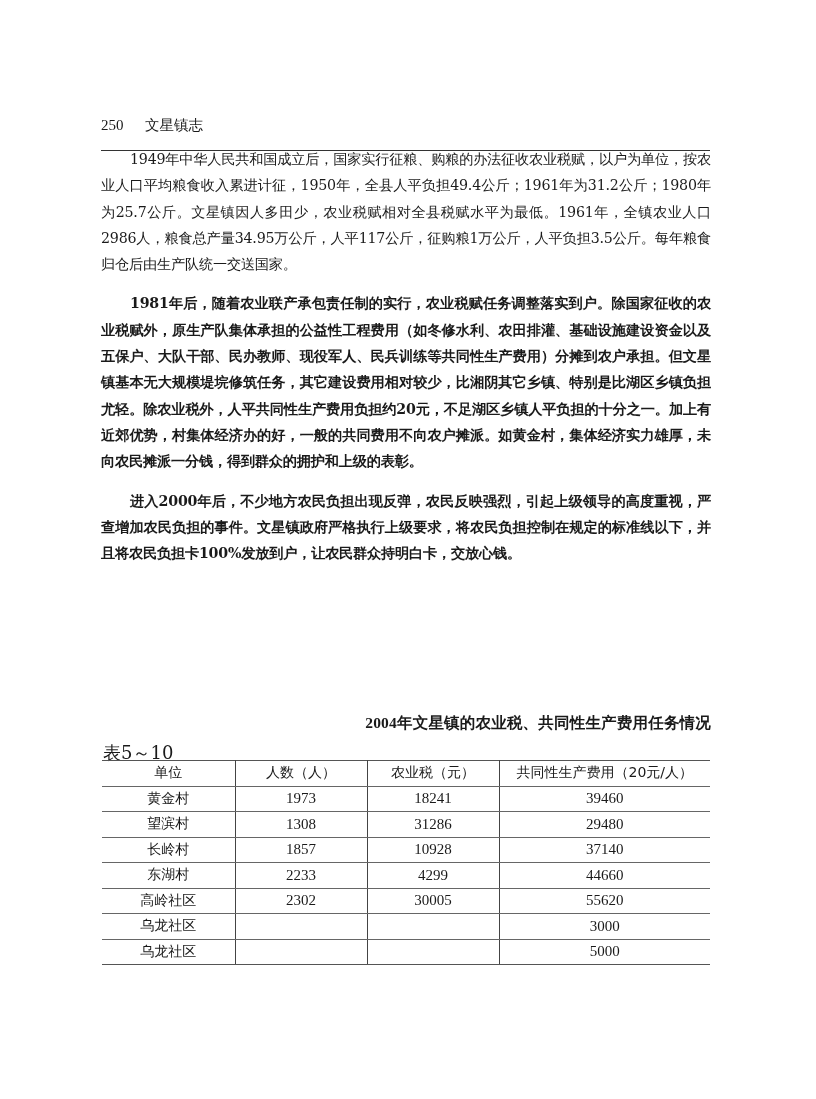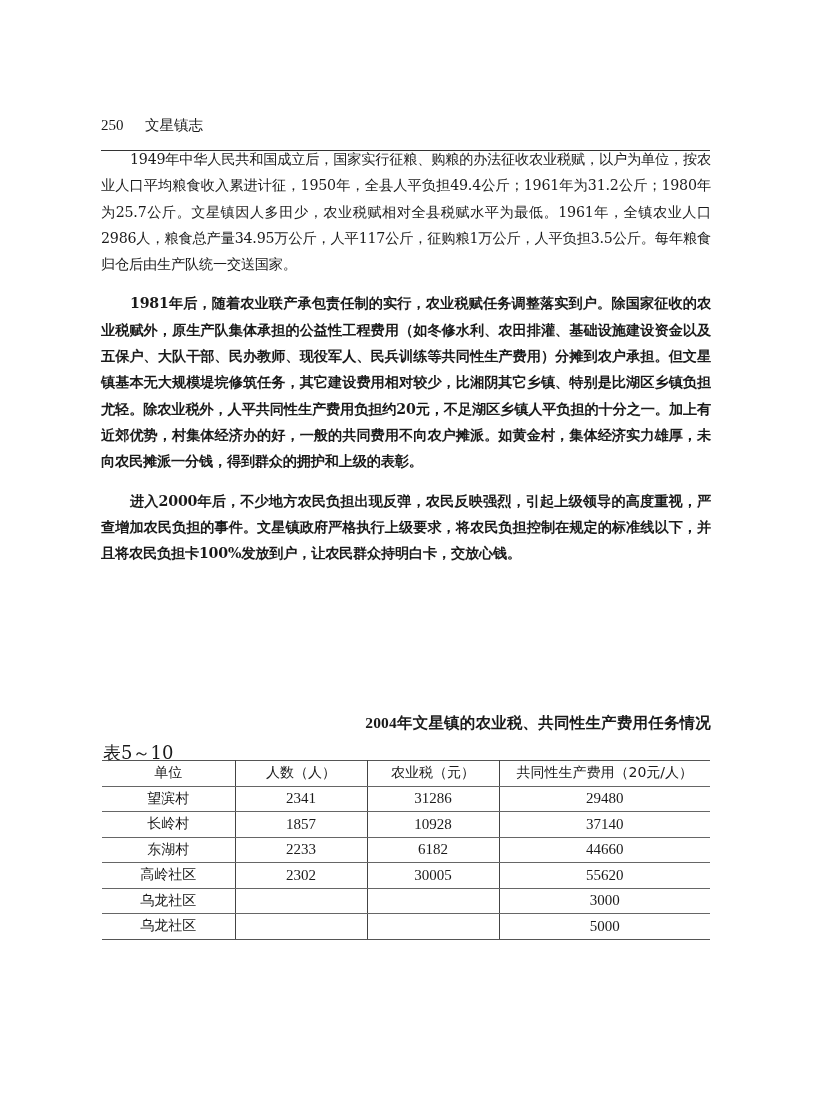--- a/index.html
+++ b/index.html
@@ -78,35 +78,41 @@
   <thead>
     <tr>
       <th>单位</th>
       <th>人数（人）</th>
       <th>农业税（元）</th>
       <th>共同性生产费用（20元/人）</th>
     </tr>
   </thead>
   <tbody id="tbody">
       <tr>
+        <td>黄金村</td>
+        <td class="num">1973</td>
+        <td class="num">18241</td>
+        <td class="num">39460</td>
+      </tr>
+      <tr>
         <td>望滨村</td>
-        <td class="num">2341</td>
+        <td class="num">1308</td>
         <td class="num">31286</td>
         <td class="num">29480</td>
       </tr>
       <tr>
         <td>长岭村</td>
         <td class="num">1857</td>
         <td class="num">10928</td>
         <td class="num">37140</td>
       </tr>
       <tr>
         <td>东湖村</td>
         <td class="num">2233</td>
-        <td class="num">6182</td>
+        <td class="num">4299</td>
         <td class="num">44660</td>
       </tr>
       <tr>
         <td>高岭社区</td>
         <td class="num">2302</td>
         <td class="num">30005</td>
         <td class="num">55620</td>
       </tr>
       <tr>
         <td>乌龙社区</td>

